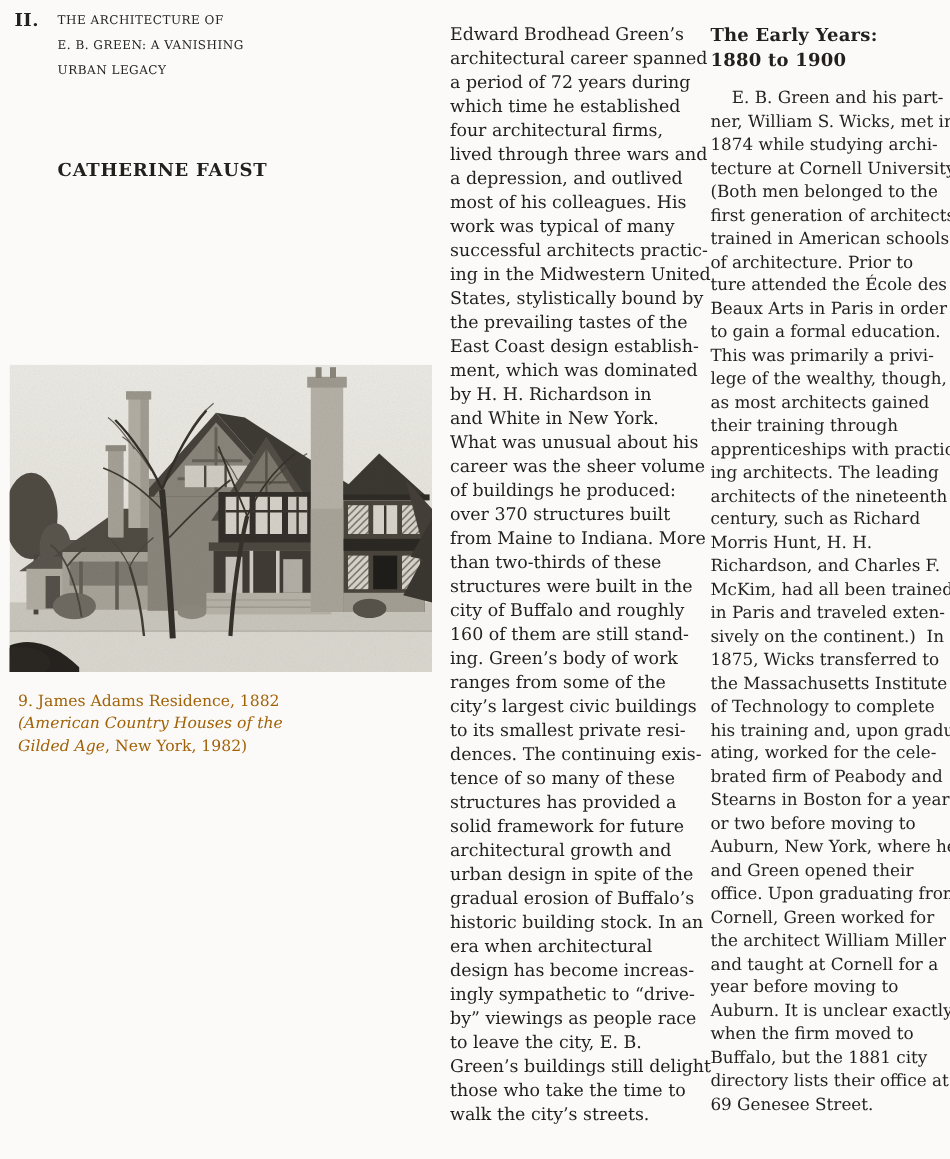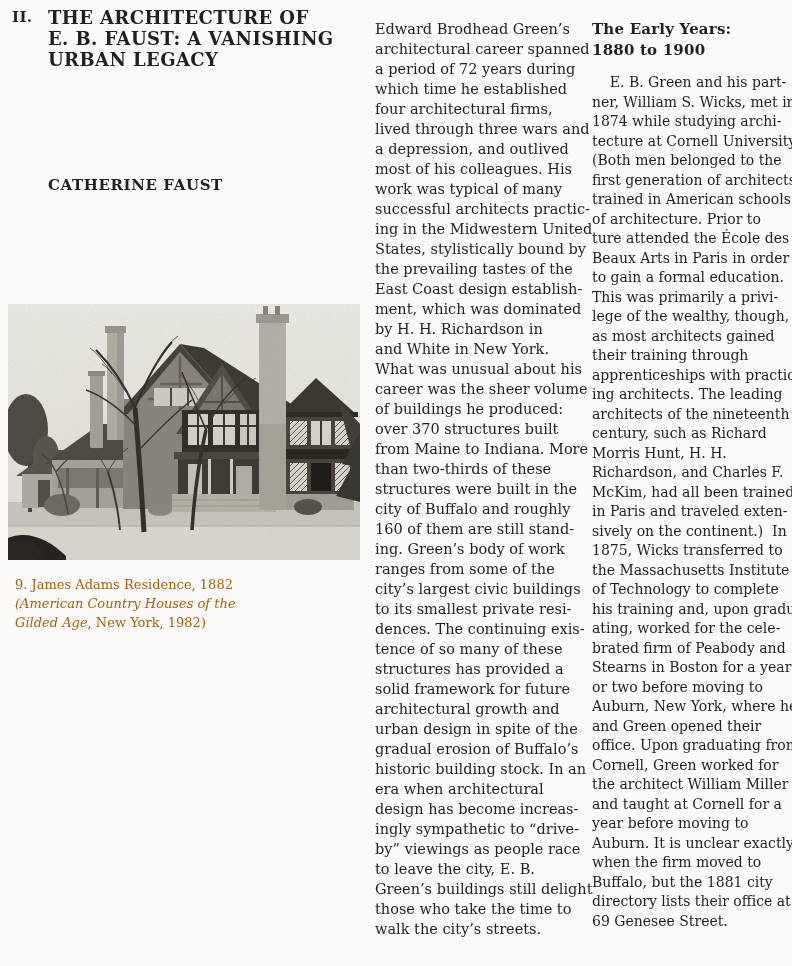--- a/index.html
+++ b/index.html
@@ -21,28 +21,27 @@
 
   
   .section-number {
     position: absolute; left: 12px; top: 7px;
     font-weight: bold; font-size: 15px; line-height: 21px;
     letter-spacing: 0.4px;
   }
   .title {
     position: absolute; left: 48px; top: 7px;
     margin: 0;
-    font-weight: bold; font-size: 18px; line-height: 21px;
+    font-weight: normal; font-size: 10px; line-height: 21px;
     letter-spacing: 0.4px;
   }
   .author {
     position: absolute; left: 48px; top: 133px;
     font-weight: bold; font-size: 15px;
     letter-spacing: 0.6px;
-    margin-top: 43px;
   }
   .figure {
     position: absolute; left: 8px; top: 304px;
     width: 352px; height: 256px;
     margin: 0; padding: 0;
   }
   .figure svg { display: block; }
   .figcaption {
     position: absolute; left: 15px; top: 575px;
     font-size: 13px; line-height: 19px;
@@ -68,21 +67,21 @@
   }
 </style>
 </head>
 <body>
 
 <div class="page">
 
   <div class="section-number">II.</div>
   <h1 class="title">
       <div class="line">THE ARCHITECTURE OF</div>
-      <div class="line">E. B. FAUST: A VANISHING</div>
+      <div class="line">E. B. GREEN: A VANISHING</div>
       <div class="line">URBAN LEGACY</div>
     </h1>
   <div class="author">CATHERINE FAUST</div>
 
   <div class="figure">
     <svg width="352" height="256" viewBox="0 0 352 256" role="img" aria-label="Black-and-white photograph of a large shingle-style house with tall chimneys, gabled roofs, a corner bay-window tower and bare trees in the front yard">
       <defs>
         <linearGradient id="sky" x1="0" y1="0" x2="0" y2="1">
           <stop offset="0" stop-color="#eceae4"></stop>
           <stop offset="1" stop-color="#e0ddd6"></stop>

